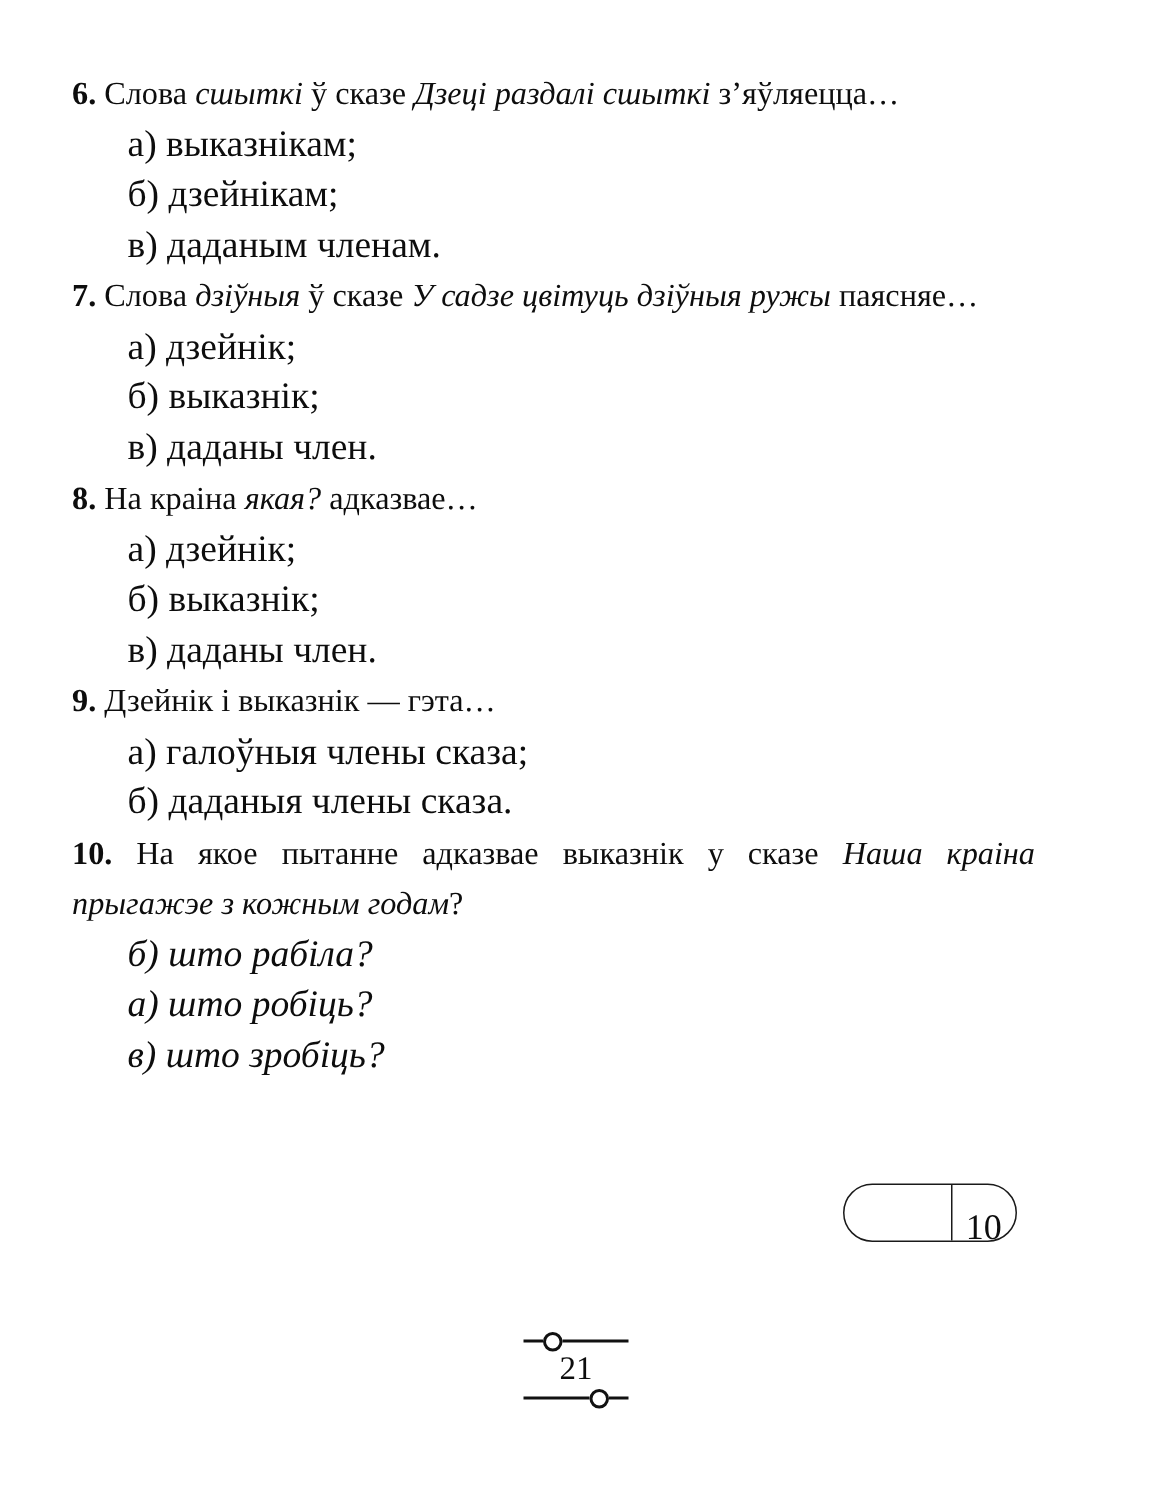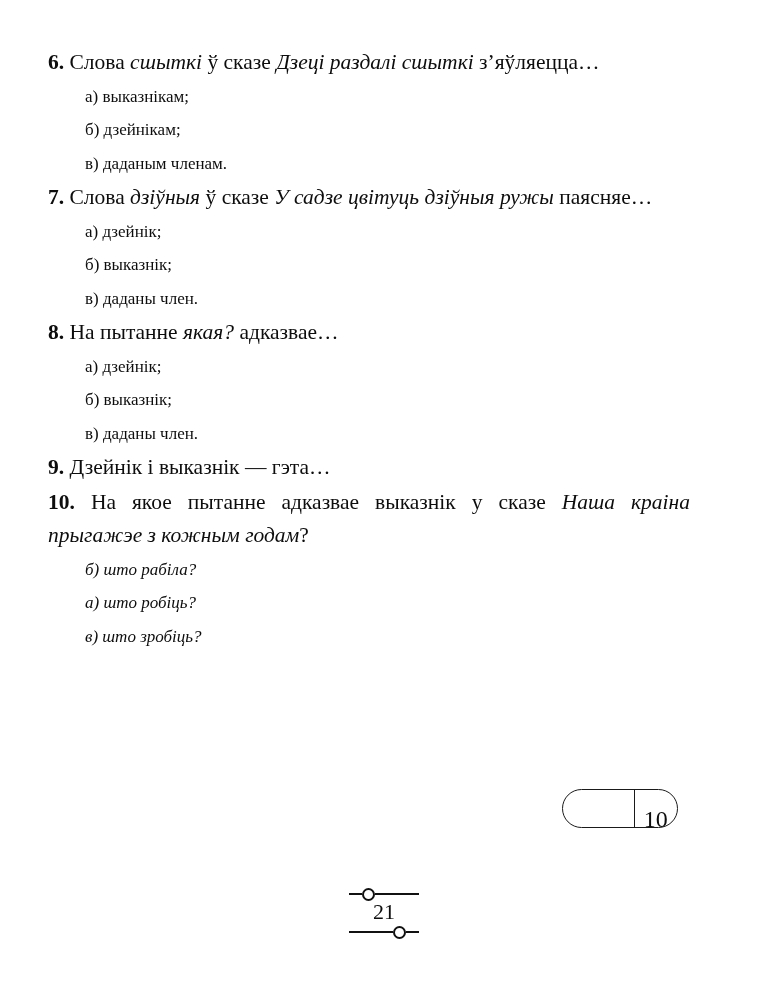--- a/index.html
+++ b/index.html
@@ -55,21 +55,21 @@
   .it {
     font-style: italic;
   }
 
   .options {
     margin: 0;
     padding: 0;
     list-style: none;
   }
   .option {
-    font-size: 17px;
+    font-size: 25px;
     line-height: 33.5px;
     padding-left: 37px;
     white-space: pre;
   }
   .option.italic {
     font-style: italic;
   }
 
   
   .score-box {
@@ -158,30 +158,34 @@
     <div class="question">
       <p class="q-text"><span class="q-num">7.</span><span> Слова </span><span class="it">дзіўныя</span><span> ў сказе </span><span class="it">У садзе цвітуць дзіўныя ружы</span><span> паясняе…</span></p>
       <ul class="options">
         <li class="option">а) дзейнік;</li>
         <li class="option">б) выказнік;</li>
         <li class="option">в) даданы член.</li>
       </ul>
     </div>
 
     <div class="question">
-      <p class="q-text no-justify"><span class="q-num">8.</span><span> На пытанне </span><span class="it">якая?</span><span> адказвае…</span></p>
+      <p class="q-text no-justify"><span class="q-num">8.</span><span> На краіна </span><span class="it">якая?</span><span> адказвае…</span></p>
       <ul class="options">
         <li class="option">а) дзейнік;</li>
         <li class="option">б) выказнік;</li>
         <li class="option">в) даданы член.</li>
       </ul>
     </div>
 
     <div class="question">
       <p class="q-text no-justify"><span class="q-num">9.</span><span> Дзейнік і выказнік — гэта…</span></p>
+      <ul class="options">
+        <li class="option">а) галоўныя члены сказа;</li>
+        <li class="option">б) даданыя члены сказа.</li>
+      </ul>
     </div>
 
     <div class="question">
       <p class="q-text"><span class="q-num">10.</span><span> На якое пытанне адказвае выказнік у сказе </span><span class="it">Наша краіна прыгажэе з кожным годам</span><span>?</span></p>
       <ul class="options">
         <li class="option italic">б) што рабіла?</li>
         <li class="option italic">а) што робіць?</li>
         <li class="option italic">в) што зробіць?</li>
       </ul>
     </div>

